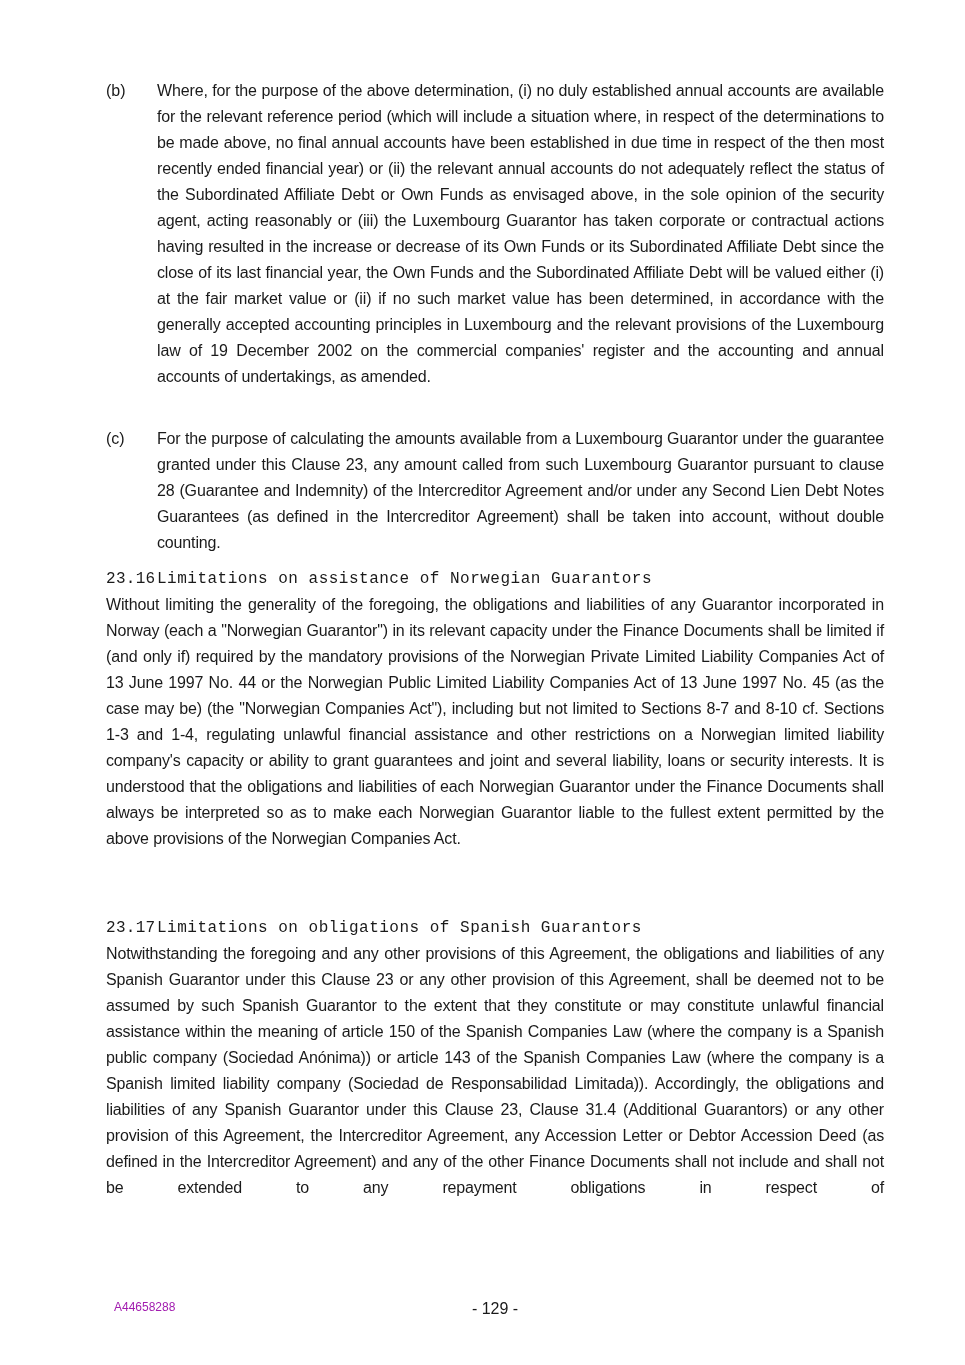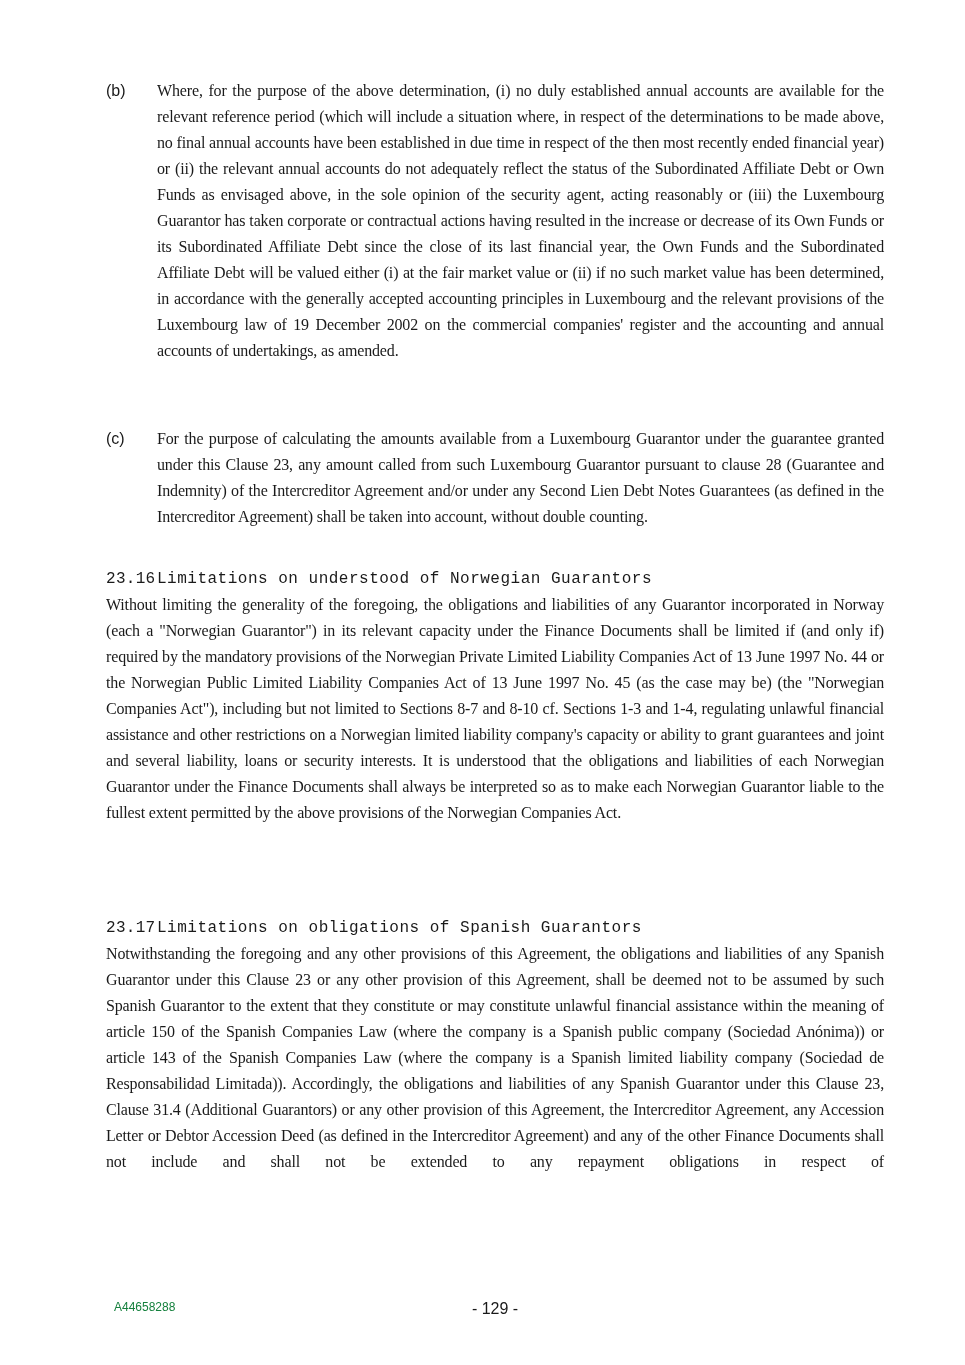--- a/index.html
+++ b/index.html
@@ -37,21 +37,20 @@
       font-size: 16px;
       line-height: 26px;
     }
     .body-text {
       flex: 1 1 auto;
       font-size: 16px;
       line-height: 26px;
       text-align: justify;
       text-align-last: left;
       letter-spacing: -0.15px;
-      font-family: Liberation Serif, serif;
     }
     .heading-row {
       display: flex;
       align-items: flex-start;
       font-family: Liberation Mono, monospace;
     }
     .heading-num {
       width: 51px;
       flex: 0 0 51px;
       font-size: 16px;
@@ -68,21 +67,21 @@
     #para-b { top: 78px; }
     #para-c { top: 426px; }
     #sec-2316 { top: 566px; }
     #sec-2317 { top: 915px; }
     .footer-ref {
       position: absolute;
       left: 114px;
       top: 1299px;
       font-size: 12px;
       line-height: 16px;
-      color: #15803d;
+      color: #a21caf;
     }
     .footer-page {
       position: absolute;
       left: 0;
       width: 990px;
       top: 1299px;
       text-align: center;
       font-size: 16px;
       line-height: 20px;
       color: #1a1a1a;
@@ -103,21 +102,21 @@
   <div class="block" id="para-c">
     <div class="row">
       <span class="label">(c)</span>
       <p class="body-text" style="margin:0">For the purpose of calculating the amounts available from a Luxembourg Guarantor under the guarantee granted under this Clause 23, any amount called from such Luxembourg Guarantor pursuant to clause 28 (Guarantee and Indemnity) of the Intercreditor Agreement and/or under any Second Lien Debt Notes Guarantees (as defined in the Intercreditor Agreement) shall be taken into account, without double counting.</p>
     </div>
   </div>
 
   <div class="block" id="sec-2316">
     <div class="heading-row">
       <span class="heading-num">23.16</span>
-      <span class="heading-title">Limitations on understood of Norwegian Guarantors</span>
+      <span class="heading-title">Limitations on assistance of Norwegian Guarantors</span>
     </div>
     <p class="body-text indented" style="margin-top:0;margin-bottom:0">Without limiting the generality of the foregoing, the obligations and liabilities of any Guarantor incorporated in Norway (each a "Norwegian Guarantor") in its relevant capacity under the Finance Documents shall be limited if (and only if) required by the mandatory provisions of the Norwegian Private Limited Liability Companies Act of 13 June 1997 No. 44 or the Norwegian Public Limited Liability Companies Act of 13 June 1997 No. 45 (as the case may be) (the "Norwegian Companies Act"), including but not limited to Sections 8-7 and 8-10 cf. Sections 1-3 and 1-4, regulating unlawful financial assistance and other restrictions on a Norwegian limited liability company's capacity or ability to grant guarantees and joint and several liability, loans or security interests. It is understood that the obligations and liabilities of each Norwegian Guarantor under the Finance Documents shall always be interpreted so as to make each Norwegian Guarantor liable to the fullest extent permitted by the above provisions of the Norwegian Companies Act.</p>
   </div>
 
   <div class="block" id="sec-2317">
     <div class="heading-row">
       <span class="heading-num">23.17</span>
       <span class="heading-title">Limitations on obligations of Spanish Guarantors</span>
     </div>
     <p class="body-text indented" style="margin-top:0;margin-bottom:0;text-align-last:justify">Notwithstanding the foregoing and any other provisions of this Agreement, the obligations and liabilities of any Spanish Guarantor under this Clause 23 or any other provision of this Agreement, shall be deemed not to be assumed by such Spanish Guarantor to the extent that they constitute or may constitute unlawful financial assistance within the meaning of article 150 of the Spanish Companies Law (where the company is a Spanish public company (Sociedad Anónima)) or article 143 of the Spanish Companies Law (where the company is a Spanish limited liability company (Sociedad de Responsabilidad Limitada)). Accordingly, the obligations and liabilities of any Spanish Guarantor under this Clause 23, Clause 31.4 (Additional Guarantors) or any other provision of this Agreement, the Intercreditor Agreement, any Accession Letter or Debtor Accession Deed (as defined in the Intercreditor Agreement) and any of the other Finance Documents shall not include and shall not be extended to any repayment obligations in respect of</p>

